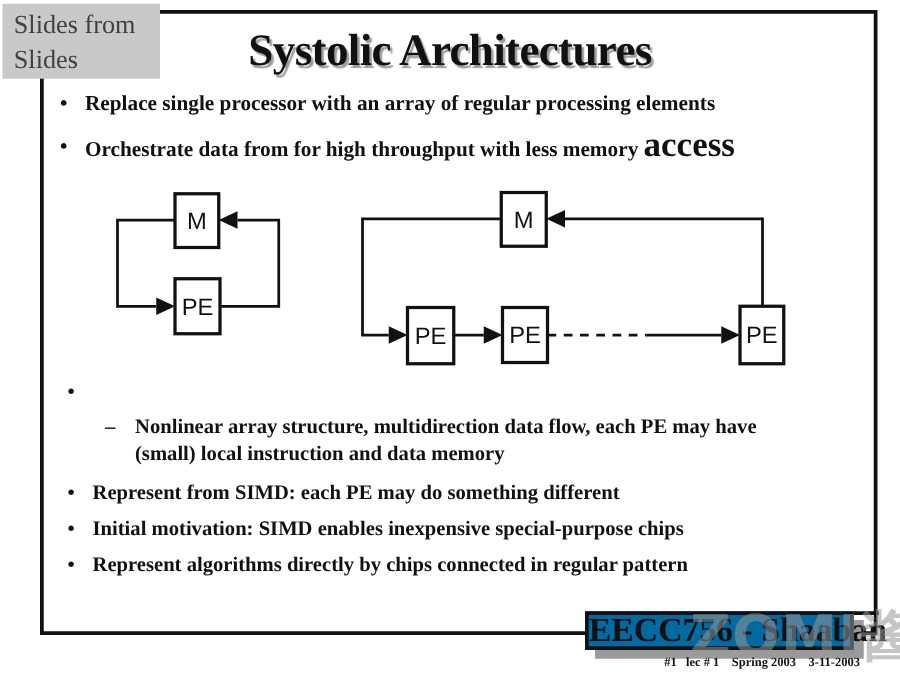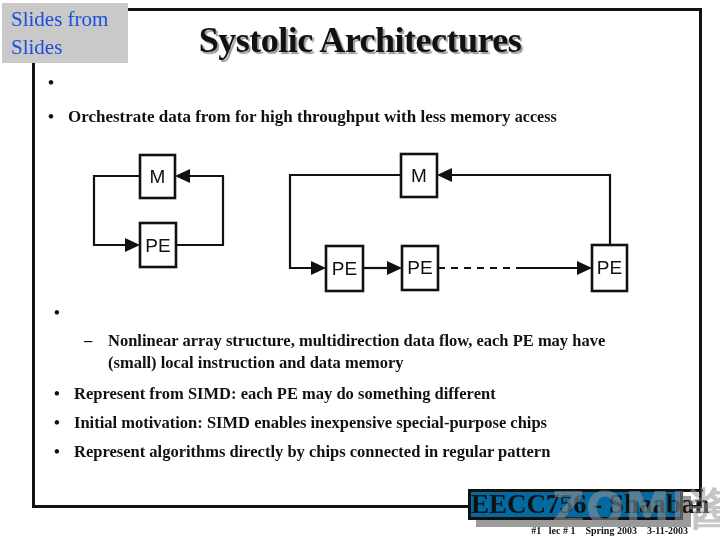--- a/index.html
+++ b/index.html
@@ -8,31 +8,31 @@
     position:relative; width:720px; height:540px; background:#ffffff;
     font-family:"Liberation Serif", serif; color:#111; overflow:hidden;
   }
   .slide-border {
     position:absolute; left:32px; top:8px; width:670px; height:500px;
     border:3px solid #111; background:transparent; z-index:0;
   }
   .credit-box {
     position:absolute; left:2px; top:3px; width:126px; height:60px;
     background:#c9c9c9; z-index:2; padding:2px 0 0 9px;
-    font-size:21px; line-height:28px; color:#1d4ed8;
+    font-size:21px; line-height:28px; color:#404040;
   }
   .page-title {
     position:absolute; left:110px; top:19px; width:500px; text-align:center;
     font-size:36px; font-weight:bold; letter-spacing:-0.5px;
     text-shadow:2px 2px 1px #9a9a9a; z-index:1; white-space:nowrap;
   }
   .bullets-top { position:absolute; left:42px; top:72px; width:650px; z-index:1; }
   .bullets-top .li { display:flex; font-size:17px; font-weight:bold; line-height:22px; margin-bottom:12px; white-space:nowrap; }
   .marker { width:26px; flex:0 0 26px; text-align:left; padding-left:6px; }
-  .emph { font-size:16px; }
+  .emph { font-size:28px; }
   .diagram { position:absolute; z-index:1; }
   .diagram-left  { left:85px;  top:145px; }
   .diagram-right { left:285px; top:145px; }
   .diagram rect { fill:#ffffff; stroke:#111; stroke-width:2.6px; }
   .diagram .wire { fill:none; stroke:#111; stroke-width:2.2px; }
   .diagram .wire-dashed { fill:none; stroke:#111; stroke-width:2.2px; stroke-dasharray:7 6; }
   .diagram .arrow { fill:#111; stroke:none; }
   .diagram text { font-family:"Liberation Sans", sans-serif; font-size:19px; fill:#111; text-anchor:middle; }
   .bullets-bottom { position:absolute; left:48px; top:302px; width:648px; z-index:1; }
   .bullets-bottom .li { display:flex; font-size:16.5px; font-weight:bold; line-height:22px; margin-bottom:7px; white-space:nowrap; }
@@ -66,20 +66,21 @@
   <div class="credit-box">
     <div>Slides from</div>
     <div>Slides</div>
   </div>
 
   <div class="page-title">Systolic Architectures</div>
 
   <div class="bullets-top">
     <div class="li">
       <span class="marker">•</span>
+      <span class="txt">Replace single processor with an array of regular processing elements</span>
     </div>
     <div class="li">
       <span class="marker">•</span>
       <span class="txt"><span>Orchestrate data from for high throughput with less memory </span><span class="emph">access</span></span>
     </div>
   </div>
 
   <svg class="diagram diagram-left" width="150" height="140" viewBox="0 0 150 140">
     <polyline class="wire" points="55,31 9,31 9,100 40,100"></polyline>
     <polygon class="arrow" points="55,100 40,93 40,107"></polygon>

